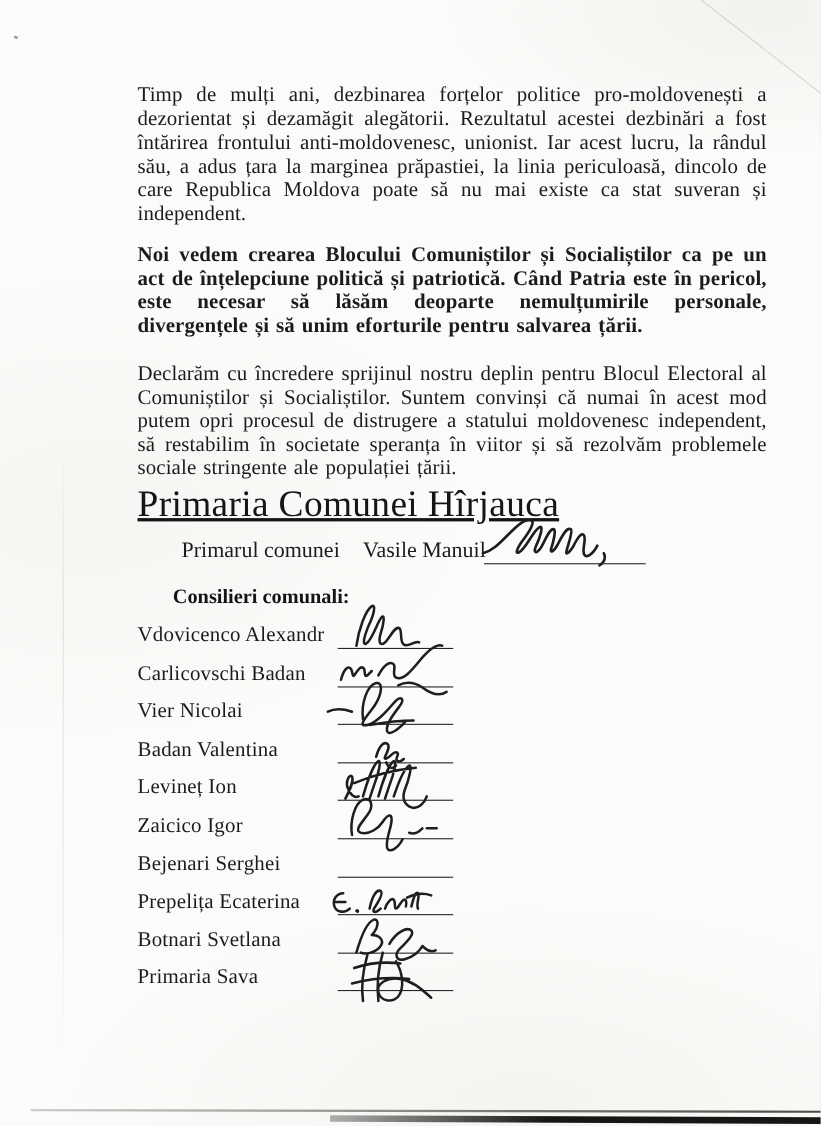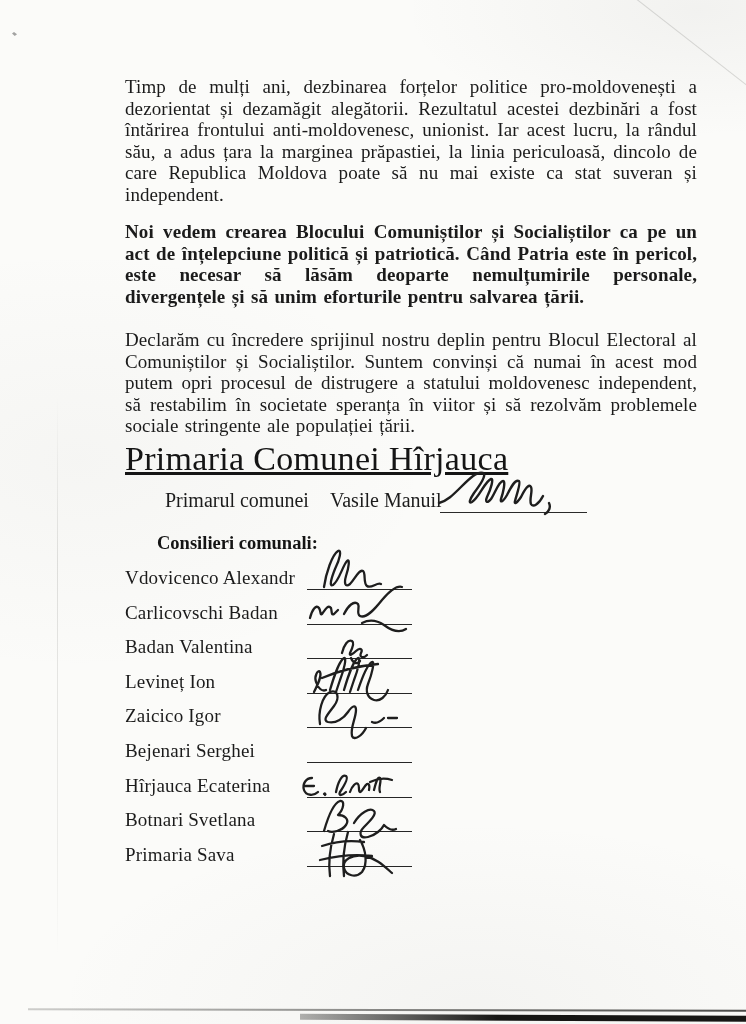--- a/index.html
+++ b/index.html
@@ -139,20 +139,27 @@
           </svg>
         </div>
         <div class="councilor-row">
           <span class="councilor-name">Carlicovschi Badan</span>
           <div class="sig-line"></div>
           <svg class="sig-svg" viewBox="0 0 170 60" aria-hidden="true">
             <path d="M38,40 C40,32 44,26 47,30 C49,33 48,38 50,36 C53,32 56,26 59,30 C60,33 59,38 62,36 L66,32 M72,36 C76,28 82,22 86,26 C88,29 84,36 88,38 C94,41 102,32 110,22 C116,15 124,7 130,9 M90,45 C98,41 106,43 112,47 C120,53 128,55 134,51"></path>
           </svg>
         </div>
         <div class="councilor-row">
+          <span class="councilor-name">Vier Nicolai</span>
+          <div class="sig-line"></div>
+          <svg class="sig-svg" viewBox="0 0 170 60" aria-hidden="true">
+            <path d="M26,35 C34,31 42,33 48,35 M58,42 C56,27 62,11 70,9 C78,8 74,23 66,33 C58,43 54,49 62,47 C72,45 82,31 88,25 C92,21 96,23 92,29 C86,37 78,47 80,53 C82,57 90,51 96,45 M64,47 C76,45 92,43 104,43"></path>
+          </svg>
+        </div>
+        <div class="councilor-row">
           <span class="councilor-name">Badan Valentina</span>
           <div class="sig-line"></div>
           <svg class="sig-svg" viewBox="0 0 170 60" aria-hidden="true">
             <path d="M70,41 C72,33 76,27 80,29 C83,31 80,37 78,41 C77,44 80,43 84,39 C88,35 91,37 89,41 C87,45 91,47 95,43 M79,46 C81,51 85,53 88,49"></path>
           </svg>
         </div>
         <div class="councilor-row">
           <span class="councilor-name">Levineț Ion</span>
           <div class="sig-line"></div>
           <svg class="sig-svg" viewBox="0 0 170 60" aria-hidden="true">
@@ -164,21 +171,21 @@
           <div class="sig-line"></div>
           <svg class="sig-svg" viewBox="0 0 170 60" aria-hidden="true">
             <path d="M48,43 C46,31 50,15 58,11 C66,8 68,17 62,25 C56,33 50,39 56,41 C64,43 72,37 76,31 C80,25 84,23 84,29 C84,37 78,47 80,55 C82,60 90,55 94,47 M100,41 C104,43 108,41 112,37 M116,37 L125,37"></path>
           </svg>
         </div>
         <div class="councilor-row">
           <span class="councilor-name">Bejenari Serghei</span>
           <div class="sig-line"></div>
         </div>
         <div class="councilor-row">
-          <span class="councilor-name">Hîrjauca Ecaterina</span>
+          <span class="councilor-name">Prepelița Ecaterina</span>
           <div class="sig-line"></div>
           <svg class="sig-svg" viewBox="0 0 170 60" aria-hidden="true">
             <path d="M40,27 C34,27 30,33 32,39 C34,45 42,45 46,41 M32,35 L42,35 M52,43 C53,42 54,43 53,44 M64,41 C66,31 70,23 74,25 C77,27 72,35 68,41 C66,45 70,45 74,41 M78,41 C80,35 84,31 86,33 C88,35 86,41 88,41 C90,41 92,35 95,33 C97,32 98,35 97,39 M102,39 C104,31 106,25 108,27 C110,29 106,37 108,41 M98,31 C106,27 114,27 120,29"></path>
           </svg>
         </div>
         <div class="councilor-row">
           <span class="councilor-name">Botnari Svetlana</span>
           <div class="sig-line"></div>
           <svg class="sig-svg" viewBox="0 0 170 60" aria-hidden="true">
             <path d="M52,46 C56,32 62,18 68,16 C73,15 72,24 66,30 C72,30 78,34 74,40 C70,46 60,48 56,46 M82,38 C88,28 98,22 102,26 C105,29 98,36 92,42 C86,48 88,54 96,52 C104,50 110,44 112,40 C116,44 120,46 124,44"></path>

